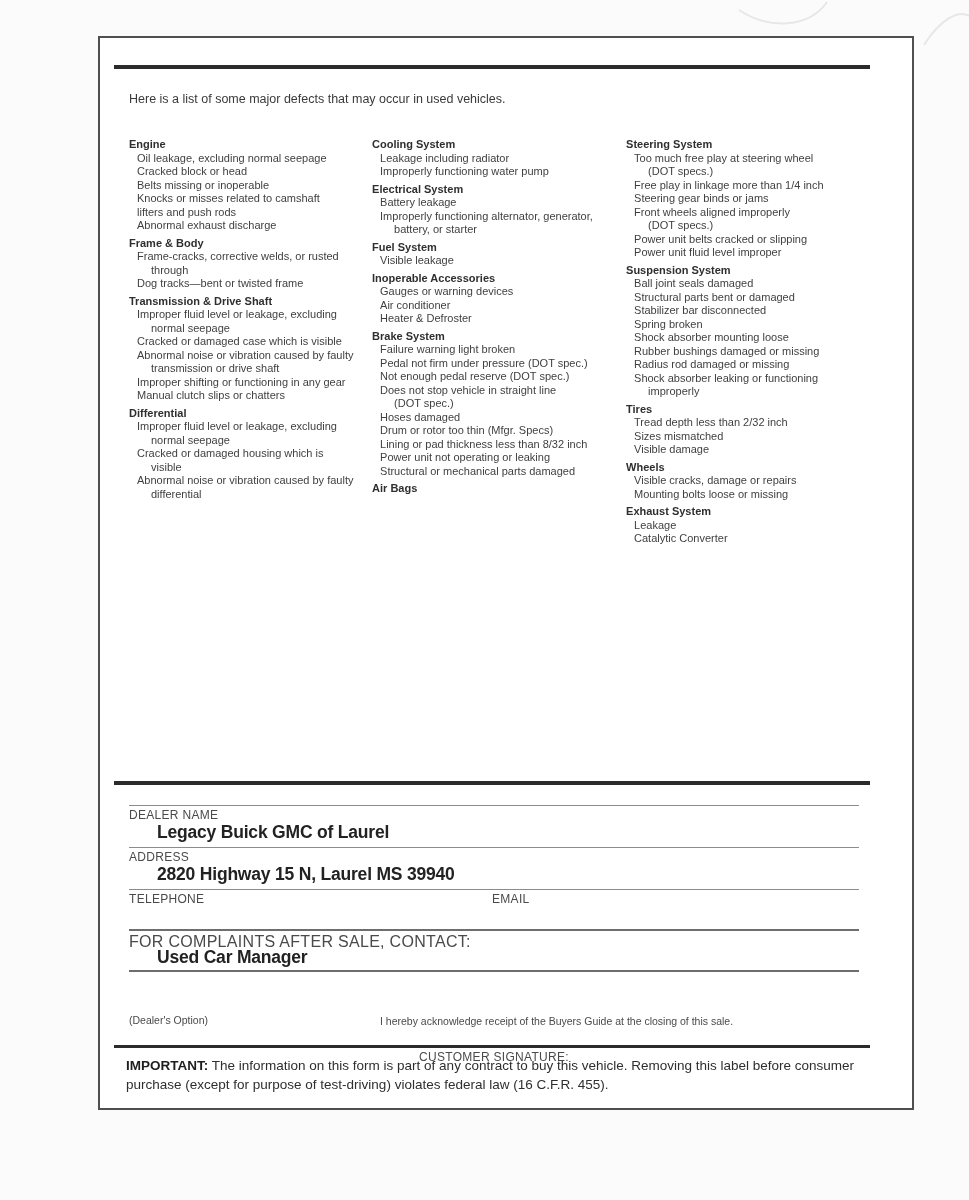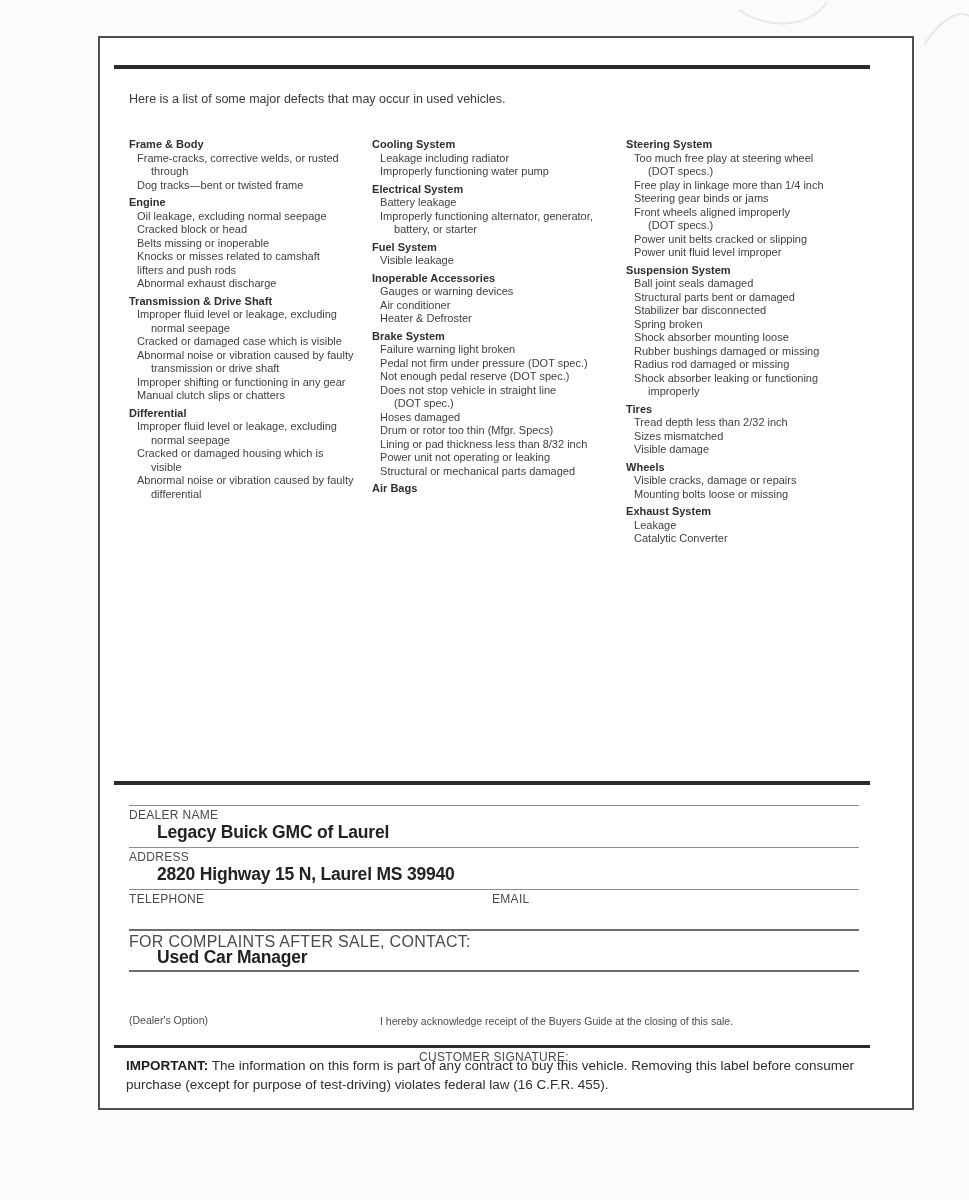--- a/index.html
+++ b/index.html
@@ -51,33 +51,33 @@
 
 <div class="page">
 
   <div class="rule rule-top"></div>
 
   <div class="intro">Here is a list of some major defects that may occur in used vehicles.</div>
 
   <div class="columns">
     <div class="col col-1">
         <div class="section">
-          <div class="sec-title">Frame &amp; Body</div>
-          <div class="line i1">Frame-cracks, corrective welds, or rusted</div>
-          <div class="line i2">through</div>
-          <div class="line i1">Dog tracks—bent or twisted frame</div>
-        </div>
-        <div class="section">
           <div class="sec-title">Engine</div>
           <div class="line i1">Oil leakage, excluding normal seepage</div>
           <div class="line i1">Cracked block or head</div>
           <div class="line i1">Belts missing or inoperable</div>
           <div class="line i1">Knocks or misses related to camshaft</div>
           <div class="line i1">lifters and push rods</div>
           <div class="line i1">Abnormal exhaust discharge</div>
+        </div>
+        <div class="section">
+          <div class="sec-title">Frame &amp; Body</div>
+          <div class="line i1">Frame-cracks, corrective welds, or rusted</div>
+          <div class="line i2">through</div>
+          <div class="line i1">Dog tracks—bent or twisted frame</div>
         </div>
         <div class="section">
           <div class="sec-title">Transmission &amp; Drive Shaft</div>
           <div class="line i1">Improper fluid level or leakage, excluding</div>
           <div class="line i2">normal seepage</div>
           <div class="line i1">Cracked or damaged case which is visible</div>
           <div class="line i1">Abnormal noise or vibration caused by faulty</div>
           <div class="line i2">transmission or drive shaft</div>
           <div class="line i1">Improper shifting or functioning in any gear</div>
           <div class="line i1">Manual clutch slips or chatters</div>

